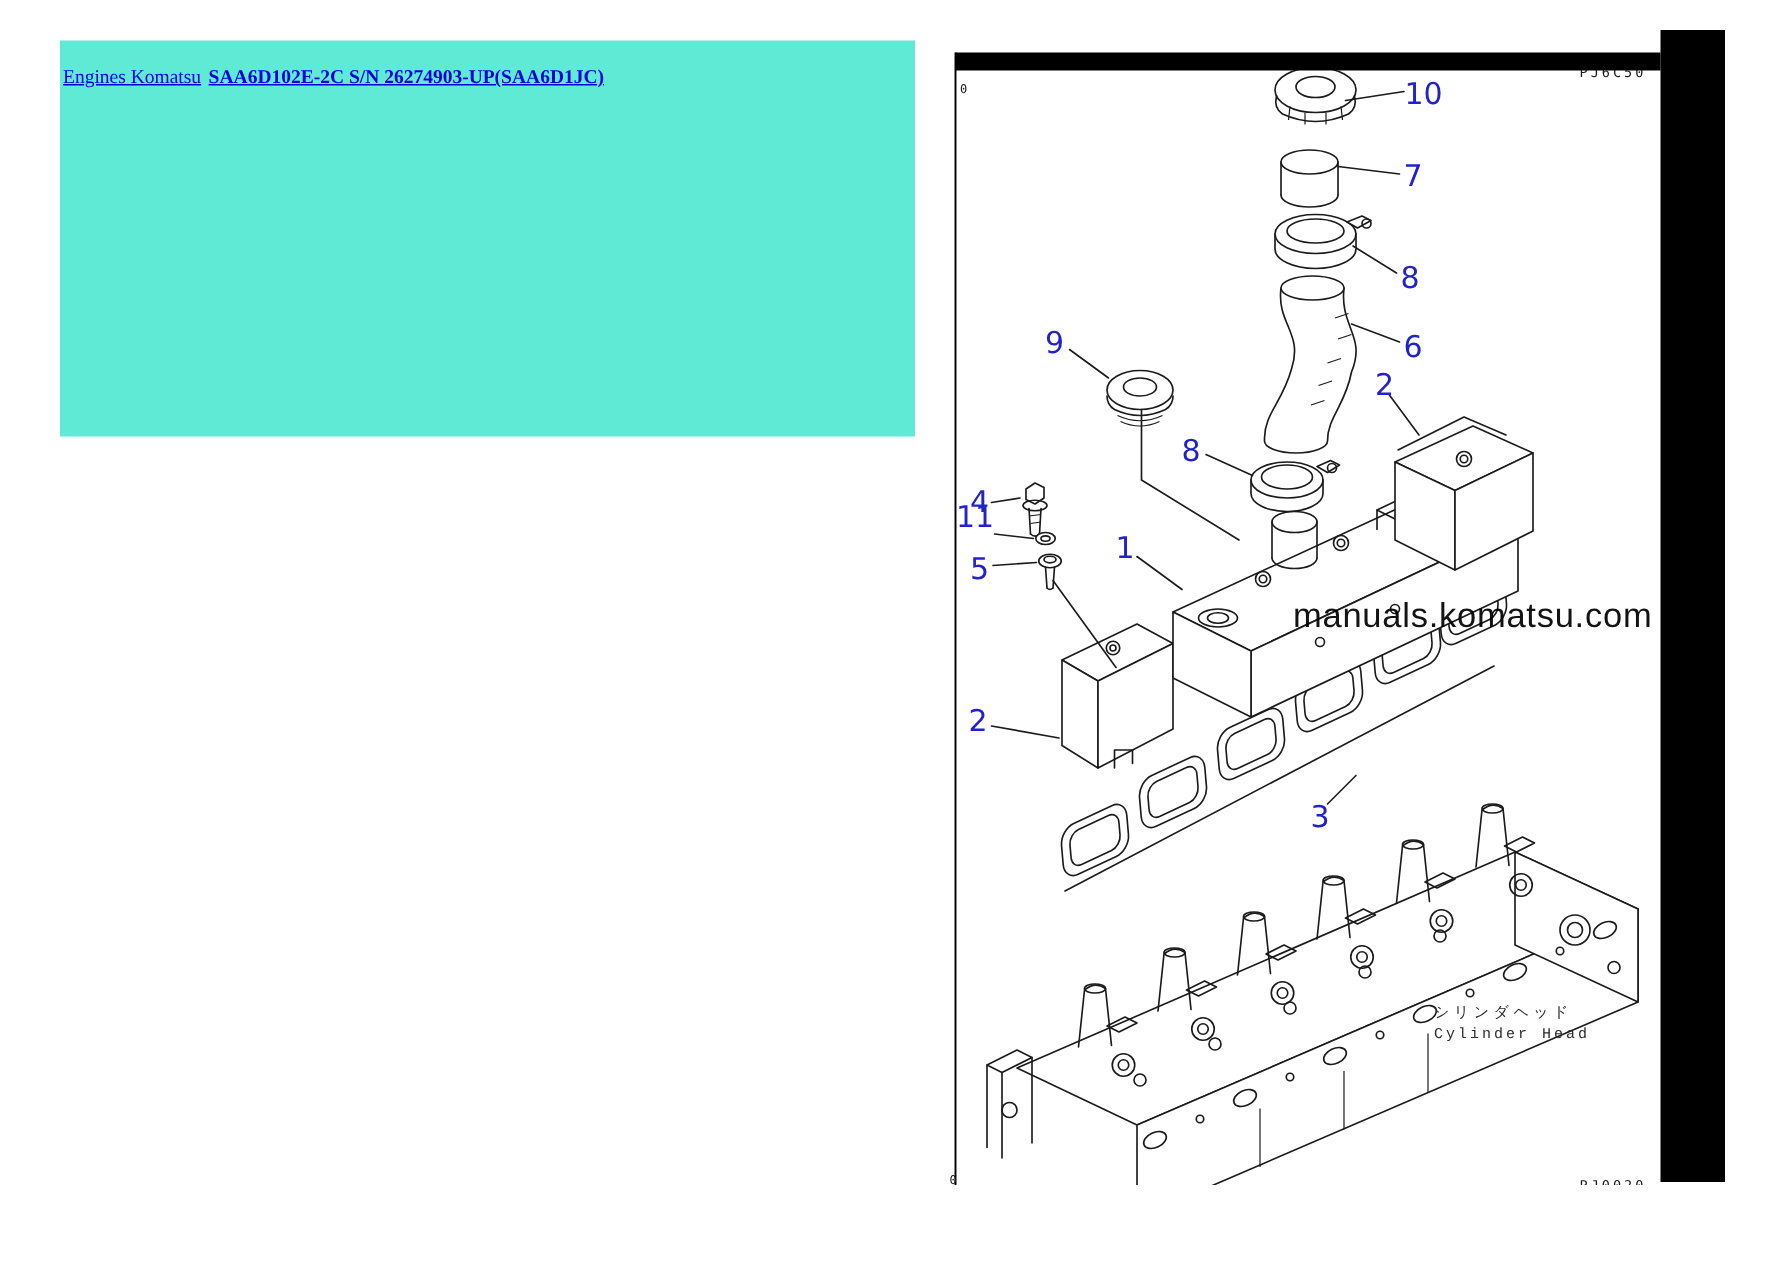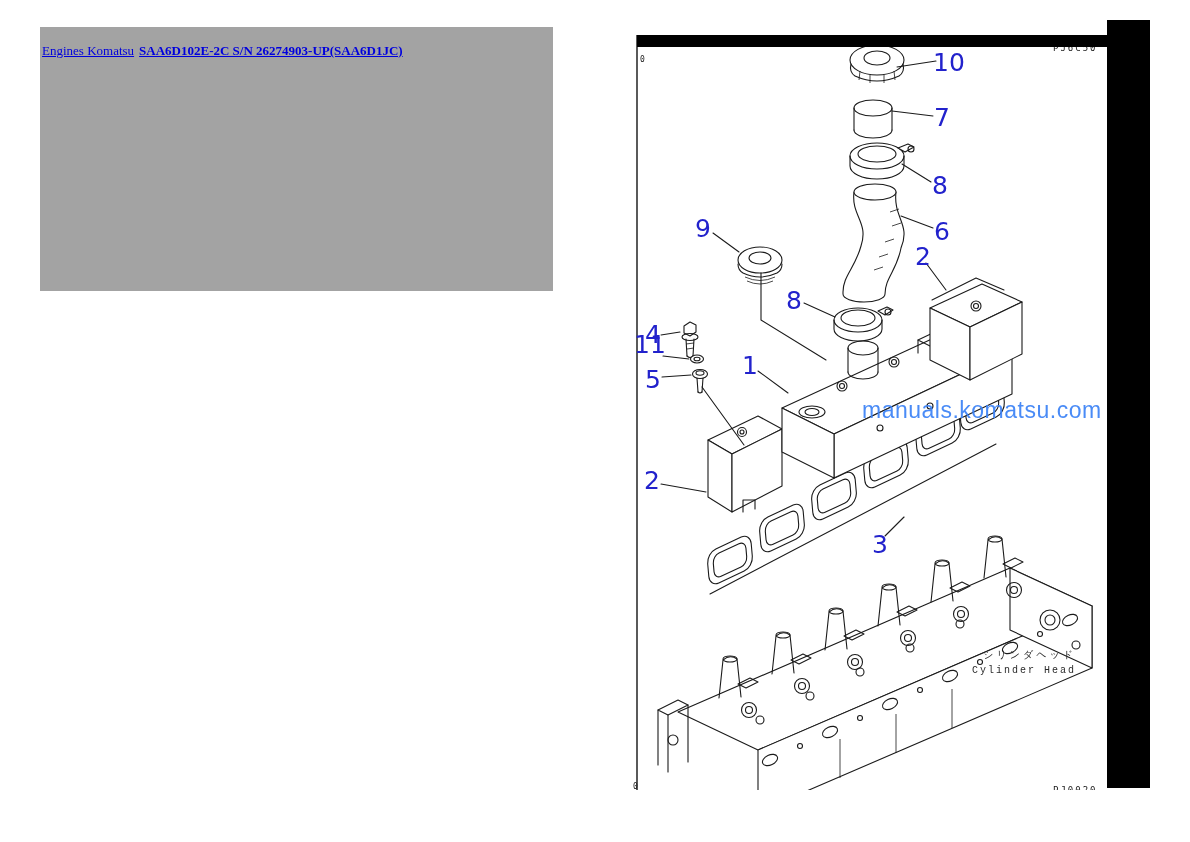--- a/index.html
+++ b/index.html
@@ -2,50 +2,50 @@
 <html><head>
 <meta charset="utf-8">
 <style>
   html,body{margin:0;padding:0;}
   body{
     width:1190px;height:842px;position:relative;overflow:hidden;
     background:#ffffff;font-family:"Liberation Sans",sans-serif;
   }
   
   .nav-box{
-    position:absolute;left:40px;top:27px;width:513px;height:264px;
-    background:#a3a3a3;
+    position:absolute;left:40px;top:27px;width:570px;height:264px;
+    background:#5eead4;
   }
   .parts-link{
     position:absolute;left:2px;top:16px;white-space:nowrap;
     font-family:"Liberation Serif",serif;font-size:13px;
     text-decoration:underline;cursor:pointer;
   }
   .parts-link .lk-reg{margin-right:5px;}
   .parts-link .lk-bold{font-weight:bold;}
   
   .diagram{
     position:absolute;left:630px;top:20px;width:520px;height:770px;
   }
   .diagram svg{position:absolute;left:0;top:0;}
   .watermark{
     position:absolute;left:232px;top:377px;width:260px;
-    font-family:"Liberation Sans",sans-serif;font-size:23px;color:#3b82f6;
+    font-family:"Liberation Sans",sans-serif;font-size:23px;color:#000000;
     letter-spacing:0.5px;white-space:nowrap;opacity:0.92;
   }
   .captions{
-    position:absolute;left:326px;top:628px;width:120px;text-align:right;
+    position:absolute;left:326px;top:648px;width:120px;text-align:left;
     color:#2b2b2b;
   }
   .caption-ja{font-size:10px;letter-spacing:3px;white-space:nowrap;}
   .caption-en{font-family:Liberation Mono, monospace;font-size:10px;letter-spacing:2px;white-space:nowrap;margin-top:3px;}
   .callout-layer{position:absolute;left:0;top:0;width:100%;height:100%;}
   .callout{
     position:absolute;transform:translate(-50%,-50%);
-    font-family:"DejaVu Sans",sans-serif;font-size:25px;line-height:1;
+    font-family:"DejaVu Sans",sans-serif;font-size:20px;line-height:1;
   }
   svg *{vector-effect:non-scaling-stroke;}
   .ln{stroke:#1b1b1b;stroke-width:1.1;fill:none;stroke-linejoin:round;stroke-linecap:round;}
   .fw{stroke:#1b1b1b;stroke-width:1.1;fill:#ffffff;stroke-linejoin:round;}
   .thin{stroke:#1b1b1b;stroke-width:0.8;fill:none;}
   .code-text{font-family:"DejaVu Sans Mono",monospace;font-size:9px;letter-spacing:2px;fill:#1a1a1a;}
   .fid{font-family:"DejaVu Sans Mono",monospace;font-size:8px;fill:#1a1a1a;}
 </style>
 </head>
 <body>

